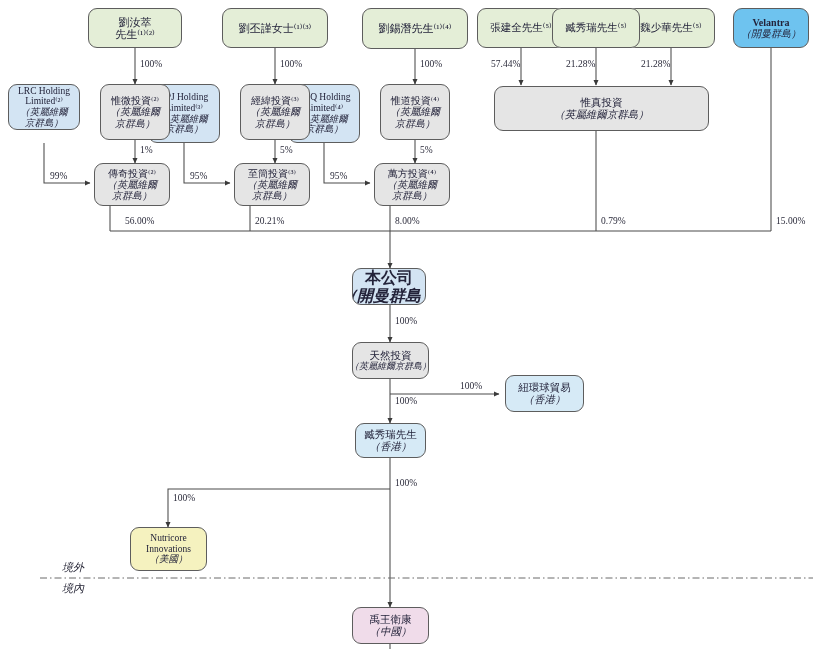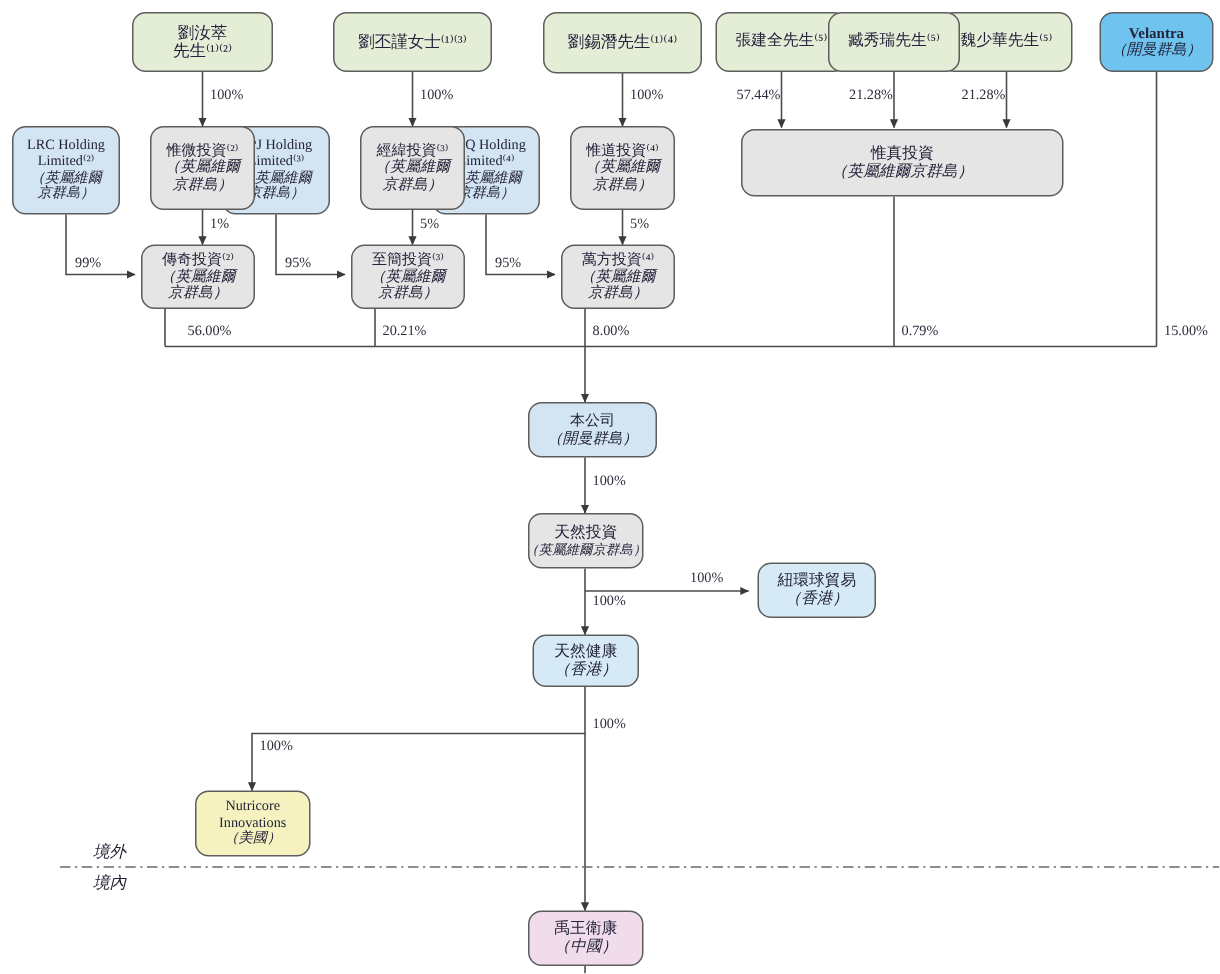--- a/index.html
+++ b/index.html
@@ -149,21 +149,21 @@
 
   <div class="node fill-person" style="left:552px;top:8px;width:88px;height:40px;font-size:10.5px;">
     <span class="ln">臧秀瑞先生⁽⁵⁾</span>
   </div>
 
   <div class="node fill-blue2" style="left:733px;top:8px;width:76px;height:40px;font-size:10px;">
     <span class="ln bd">Velantra</span>
     <span class="ln it">（開曼群島）</span>
   </div>
 
-  <div class="node fill-blue" style="left:8px;top:84px;width:72px;height:59px;font-size:9.5px;">
+  <div class="node fill-blue" style="left:8px;top:84px;width:72px;height:46px;font-size:9.5px;">
     <span class="ln">LRC Holding</span>
     <span class="ln">Limited⁽²⁾</span>
     <span class="ln it">（英屬維爾</span>
     <span class="ln it">京群島）</span>
   </div>
 
   <div class="node fill-blue" style="left:148px;top:84px;width:72px;height:59px;font-size:9.5px;">
     <span class="ln">LPJ Holding</span>
     <span class="ln">Limited⁽³⁾</span>
     <span class="ln it">（英屬維爾</span>
@@ -211,37 +211,37 @@
     <span class="ln">萬方投資⁽⁴⁾</span>
     <span class="ln it">（英屬維爾</span>
     <span class="ln it">京群島）</span>
   </div>
 
   <div class="node fill-green" style="left:494px;top:86px;width:215px;height:45px;font-size:10.5px;">
     <span class="ln">惟真投資</span>
     <span class="ln it">（英屬維爾京群島）</span>
   </div>
 
-  <div class="node fill-blue" style="left:352px;top:268px;width:86px;height:37px;font-size:10px;">
+  <div class="node fill-blue" style="left:352px;top:268px;width:74px;height:37px;font-size:16px;font-weight:bold;">
     <span class="ln">本公司</span>
     <span class="ln it">（開曼群島）</span>
   </div>
 
   <div class="node fill-green" style="left:352px;top:342px;width:77px;height:37px;font-size:10.5px;">
     <span class="ln">天然投資</span>
     <span class="ln it" style="font-size:9px;">（英屬維爾京群島）</span>
   </div>
 
   <div class="node fill-lblue" style="left:505px;top:375px;width:79px;height:37px;font-size:10.5px;">
     <span class="ln">紐環球貿易</span>
     <span class="ln it">（香港）</span>
   </div>
 
   <div class="node fill-lblue" style="left:355px;top:423px;width:71px;height:35px;font-size:10.5px;">
-    <span class="ln">天然健康</span>
+    <span class="ln">臧秀瑞先生</span>
     <span class="ln it">（香港）</span>
   </div>
 
   <div class="node fill-yellow" style="left:130px;top:527px;width:77px;height:44px;font-size:9.5px;">
     <span class="ln">Nutricore</span>
     <span class="ln">Innovations</span>
     <span class="ln it">（美國）</span>
   </div>
 
   <div class="node fill-pink" style="left:352px;top:607px;width:77px;height:37px;font-size:10.5px;">

